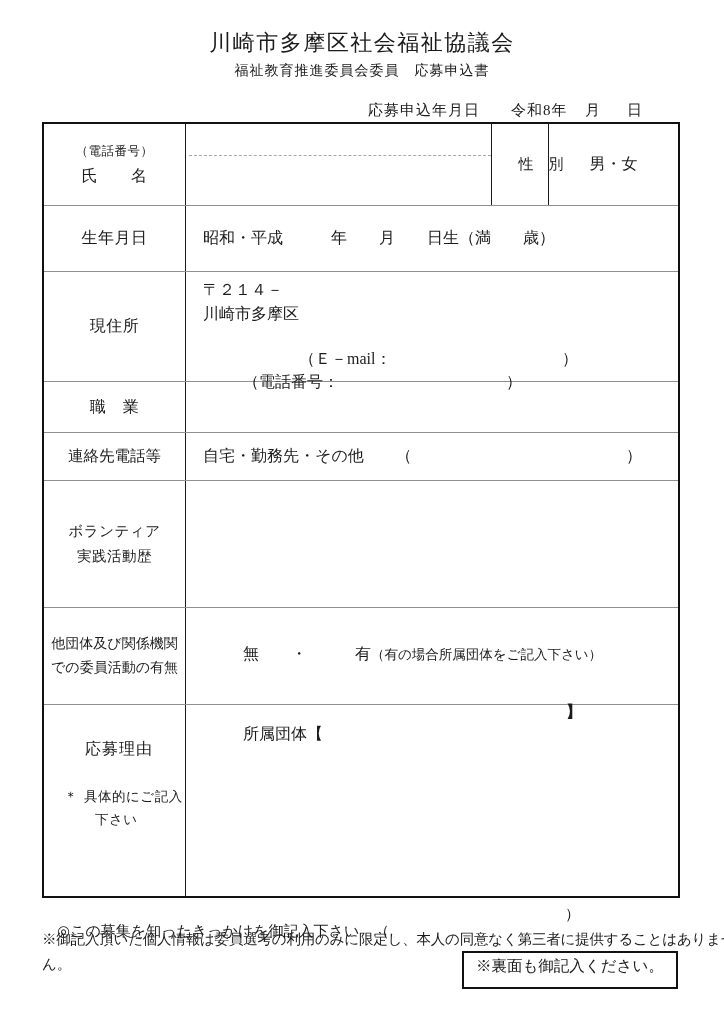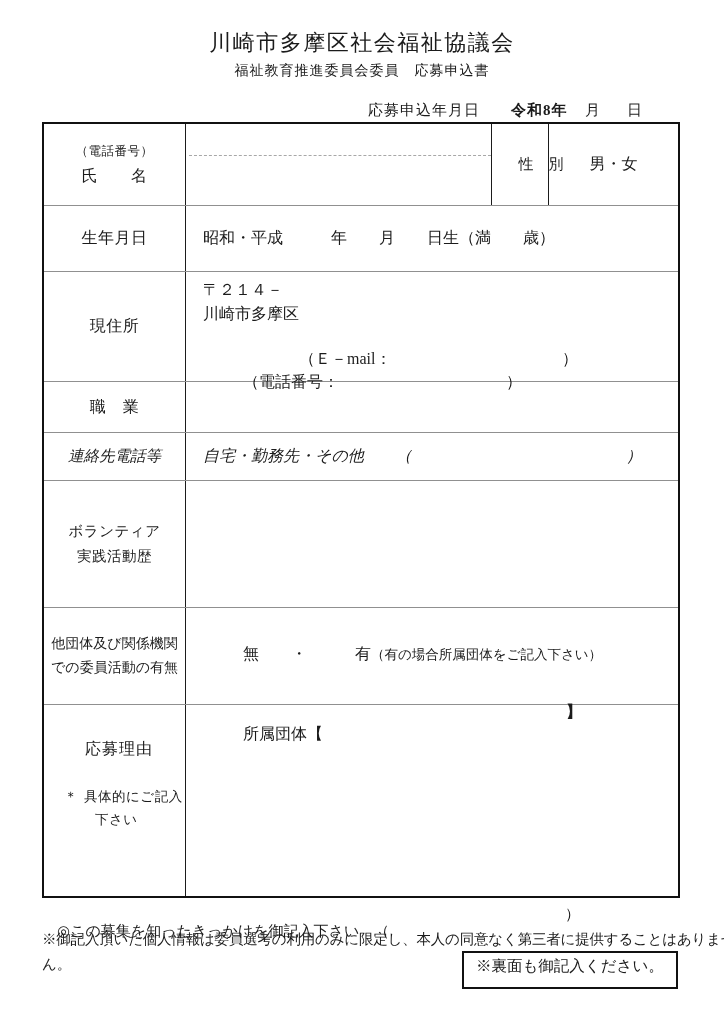--- a/index.html
+++ b/index.html
@@ -11,34 +11,34 @@
   }
   .abs { position:absolute; }
   .pre { white-space:pre; }
 
   
   .org-title   { top:28px; left:0; width:100%; text-align:center; font-size:22px; letter-spacing:1.5px; }
   .form-title  { top:62px; left:0; width:100%; text-align:center; font-size:14px; letter-spacing:1px; }
   .date-line   { top:101px; left:0; width:100%; height:20px; font-size:15px; }
   .date-line span { position:absolute; top:0; white-space:pre; }
   .d-label { left:368px; letter-spacing:1px; }
-  .d-era   { left:511px; letter-spacing:1px;font-weight:bold; }
+  .d-era   { left:511px; letter-spacing:1px; }
   .d-month { left:585px; }
   .d-day   { left:627px; }
 
   
   .form-table {
     position:absolute; left:42px; top:122px; width:638px; height:776px;
     border:2px solid #111; box-sizing:border-box;
     display:flex; flex-direction:column;
   }
   .trow { display:flex; box-sizing:border-box; flex:0 0 auto; }
   .trow + .trow { border-top:1px solid #909090; }
   .r1 { height:81px; } .r2 { height:66px; } .r3 { height:110px; }
-  .r4 { height:51px; } .r5 { height:48px;font-style:italic; } .r6 { height:127px; }
+  .r4 { height:51px; } .r5 { height:48px; } .r6 { height:127px; }
   .r7 { height:97px; } .r8 { flex:1 1 auto; }
 
   .lcell {
     width:142px; box-sizing:border-box; flex:0 0 142px;
     border-right:1.5px solid #1b1b1b;
     display:flex; flex-direction:column; justify-content:center; align-items:center;
     font-size:16px; letter-spacing:0.5px;
   }
   .vcell { flex:1 1 auto; position:relative; font-size:16px; box-sizing:border-box; }
 

